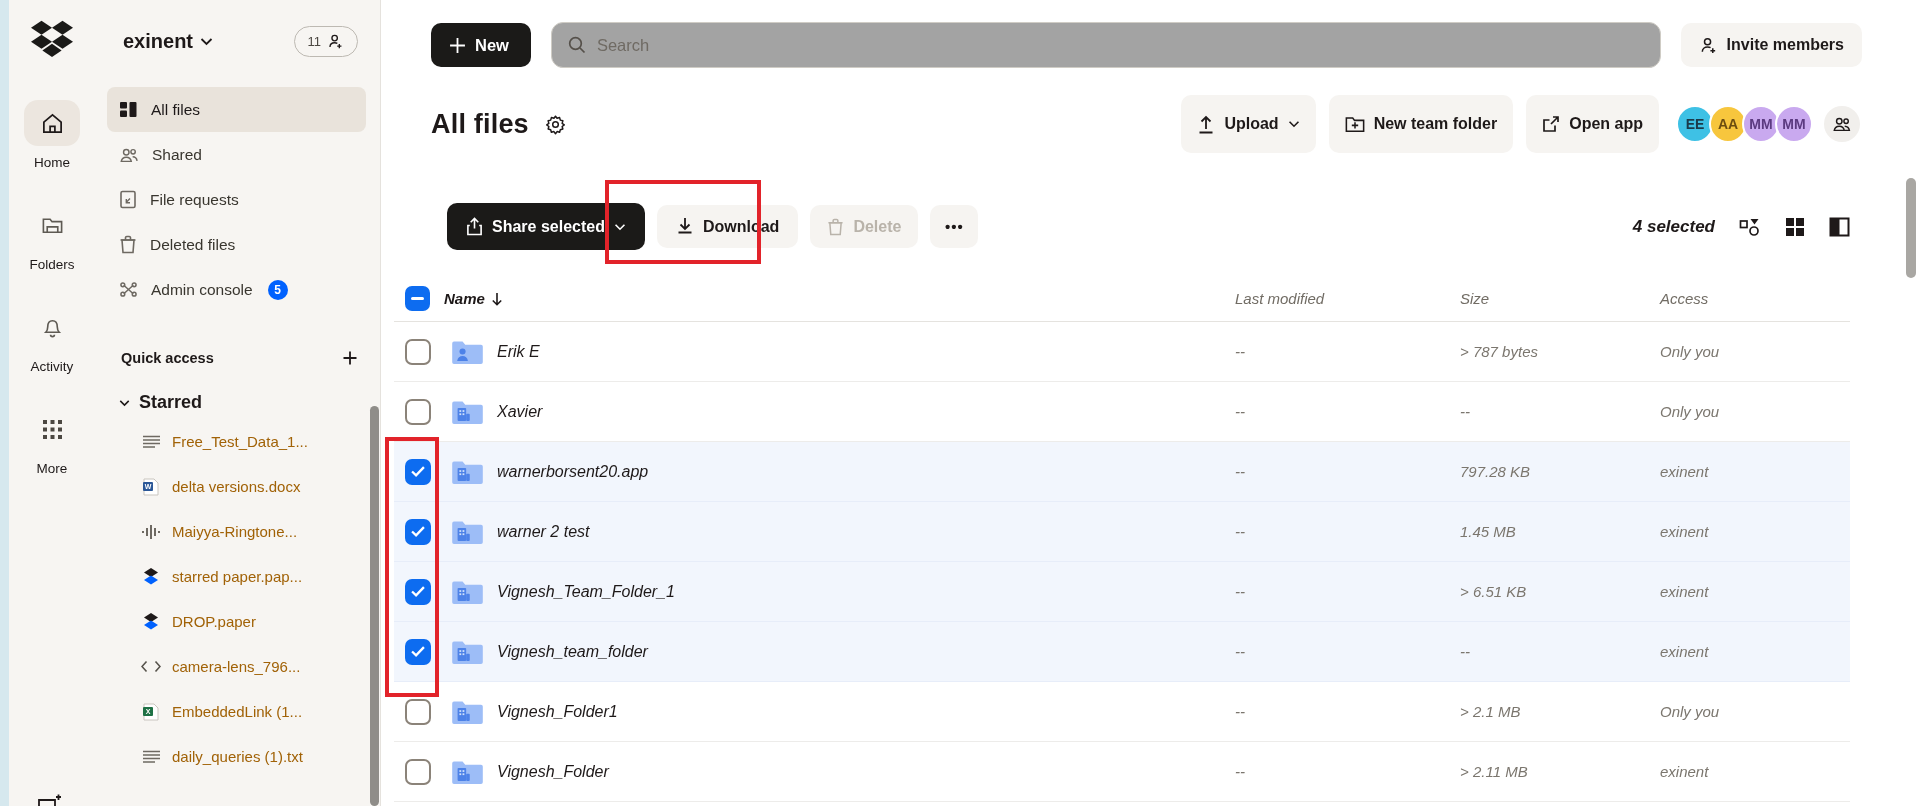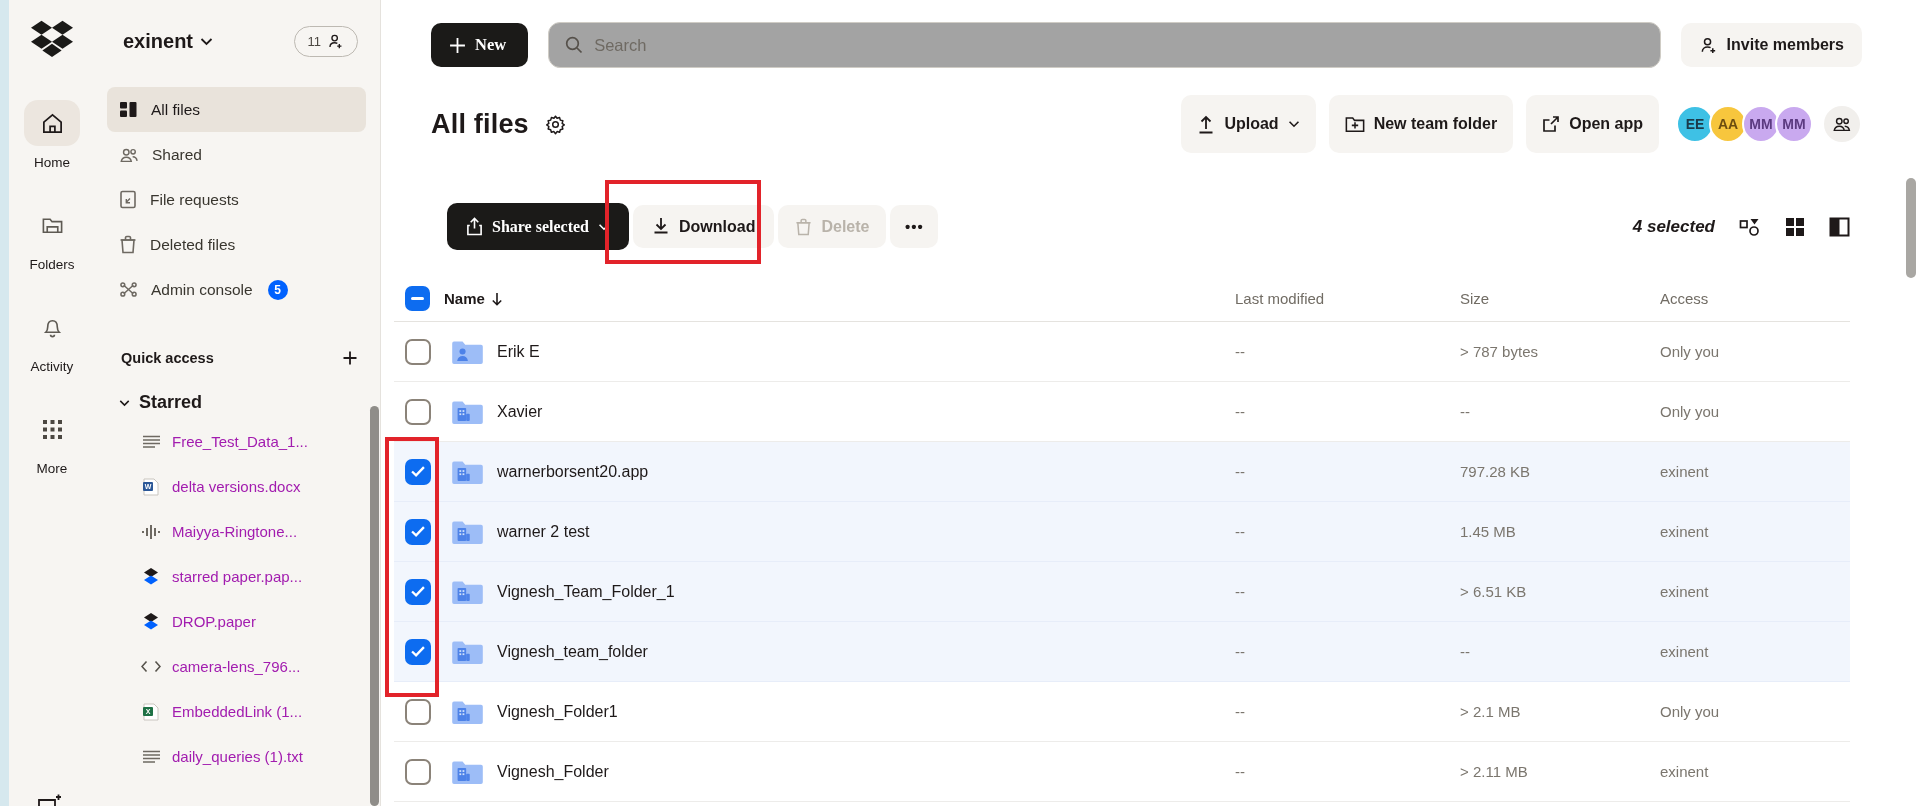--- a/index.html
+++ b/index.html
@@ -24,57 +24,57 @@
   .ws-header { display:flex; align-items:center; justify-content:space-between; padding:26px 22px 0 28px; }
   .ws-name { display:flex; align-items:center; gap:7px; font-size:20px; font-weight:700; cursor:pointer; }
   .ws-badge { display:flex; align-items:center; gap:6px; border:1.5px solid #bdb9b2; border-radius:999px; padding:6px 13px; font-size:13px; color:#4c4842; cursor:pointer; background:#f7f5f2; }
   .nav { margin-top:30px; padding:0 14px 0 12px; }
   .nav-item { display:flex; align-items:center; gap:13px; height:45px; padding:0 12px; border-radius:8px; font-size:15.5px; color:#39362f; cursor:pointer; }
   .nav-item.active { background:#e9e3db; color:#1e1919; }
   .nav-badge { margin-left:2px; background:#0061fe; color:#fff; font-size:12px; font-weight:700; width:20px; height:20px; border-radius:50%; display:flex; align-items:center; justify-content:center; }
   .qa-header { display:flex; align-items:center; justify-content:space-between; margin:38px 22px 0 26px; }
   .qa-title { font-size:14.5px; font-weight:700; color:#1e1919; }
   .starred-row { display:flex; align-items:center; gap:9px; margin:26px 0 6px 24px; font-size:18px; font-weight:700; color:#1e1919; cursor:pointer; }
-  .s-item { display:flex; align-items:center; gap:11px; height:45px; padding-left:46px; font-size:15px; color:#a21caf; cursor:pointer; }
+  .s-item { display:flex; align-items:center; gap:11px; height:45px; padding-left:46px; font-size:15px; color:#a16207; cursor:pointer; }
   .s-item .ic { width:20px; display:flex; justify-content:center; flex:none; }
   .sb-scroll-thumb { position:absolute; left:370px; top:406px; width:9px; height:400px; background:#8f8d89; border-radius:5px; }
 
   
   .main { position:absolute; left:382px; top:0; width:1536px; height:806px; background:#fff; }
 
   .topbar { position:absolute; left:49px; right:56px; top:22px; height:46px; display:flex; align-items:center; }
   .btn { display:flex; align-items:center; gap:9px; border-radius:10px; font-size:16px; font-weight:600; cursor:pointer; white-space:nowrap; border:none; }
-  .btn-dark { background:#1b1a18; color:#fff;font-family:Liberation Serif, serif; }
+  .btn-dark { background:#1b1a18; color:#fff; }
   .btn-light { background:#f6f4f1; color:#1e1919; }
   .new-btn { height:44px; padding:0 22px 0 18px; font-size:16.5px; }
   .searchbar { flex:1; margin:0 20px; height:46px; border:1px solid #cfccc5; border-radius:12px; background:#a3a3a3; display:flex; align-items:center; gap:11px; padding:0 16px; }
   .searchbar input { border:none; outline:none; flex:1; font-size:16.5px; font-family:inherit; color:#1e1919; background:transparent; }
   .searchbar input::placeholder { color:#6f6a63; }
   .invite-btn { height:44px; padding:0 18px;text-align:right; }
 
   .title-row { position:absolute; left:49px; right:56px; top:101px; height:46px; display:flex; align-items:center; }
   .page-title { font-size:27px; font-weight:700; letter-spacing:.2px; }
   .gear { margin-left:16px; font-size:21px; color:#1e1919; cursor:pointer; line-height:1; }
   .title-actions { margin-left:auto; display:flex; align-items:center; gap:13px; }
   .act-btn { height:58px; padding:0 16px; }
   .avatar-stack { display:flex; align-items:center; margin-left:9px; }
   .avatar { width:38px; height:38px; border-radius:50%; display:flex; align-items:center; justify-content:center; font-size:14px; font-weight:700; margin-left:-5px; border:2px solid #fff; }
   .member-btn { width:40px; height:40px; border-radius:50%; background:#f1efec; display:flex; align-items:center; justify-content:center; margin-left:-4px; border:2px solid #fff; cursor:pointer; }
 
-  .toolbar { position:absolute; left:49px; right:68px; top:203px; height:47px; display:flex; align-items:center; gap:4px;padding-left:16px; }
+  .toolbar { position:absolute; left:49px; right:68px; top:203px; height:47px; display:flex; align-items:center; gap:12px;padding-left:16px; }
   .share-btn { height:47px; padding:0 19px; }
   .download-btn { height:43px; padding:0 19px; }
   .delete-btn { height:43px; padding:0 17px; color:#b9b3aa; cursor:default; }
   .more-btn { height:43px; width:48px; justify-content:center; letter-spacing:1px; font-size:15px; }
   .sel-info { margin-left:auto; display:flex; align-items:center; gap:24px; }
   .sel-count { font-size:17px; font-weight:700;font-style:italic; }
   .view-ic { cursor:pointer; display:flex; }
 
   
-  .table { position:absolute; left:12px; right:68px; top:276px; }
+  .table { position:absolute; left:12px; right:68px; top:276px;font-style:italic; }
   .tr { display:grid; grid-template-columns:44px 56px 1fr 225px 200px 190px; align-items:center; }
   .thead { height:46px; border-bottom:1px solid #e5e3df; }
   .th { font-size:15px; color:#716c64; }
   .th-name { grid-column:2 / 4; font-size:15px; color:#1e1919; display:flex; align-items:center; gap:6px; padding-left:6px; cursor:pointer; }
   .row { height:60px; border-bottom:1px solid #edecea; cursor:pointer; }
   .row.selected { background:#f2f6fd; border-bottom-color:#e7edf9; }
   .cellname { font-size:16px; color:#1e1919; padding-left:3px; }
   .cellsub { font-size:15px; color:#7b766e; }
   .cb { width:26px; height:26px; border-radius:7px; border:2px solid #8b8379; background:#fff; margin-left:11px; display:flex; align-items:center; justify-content:center; cursor:pointer; }
   .cb.blue { border:none; background:#0d6cf0; }

